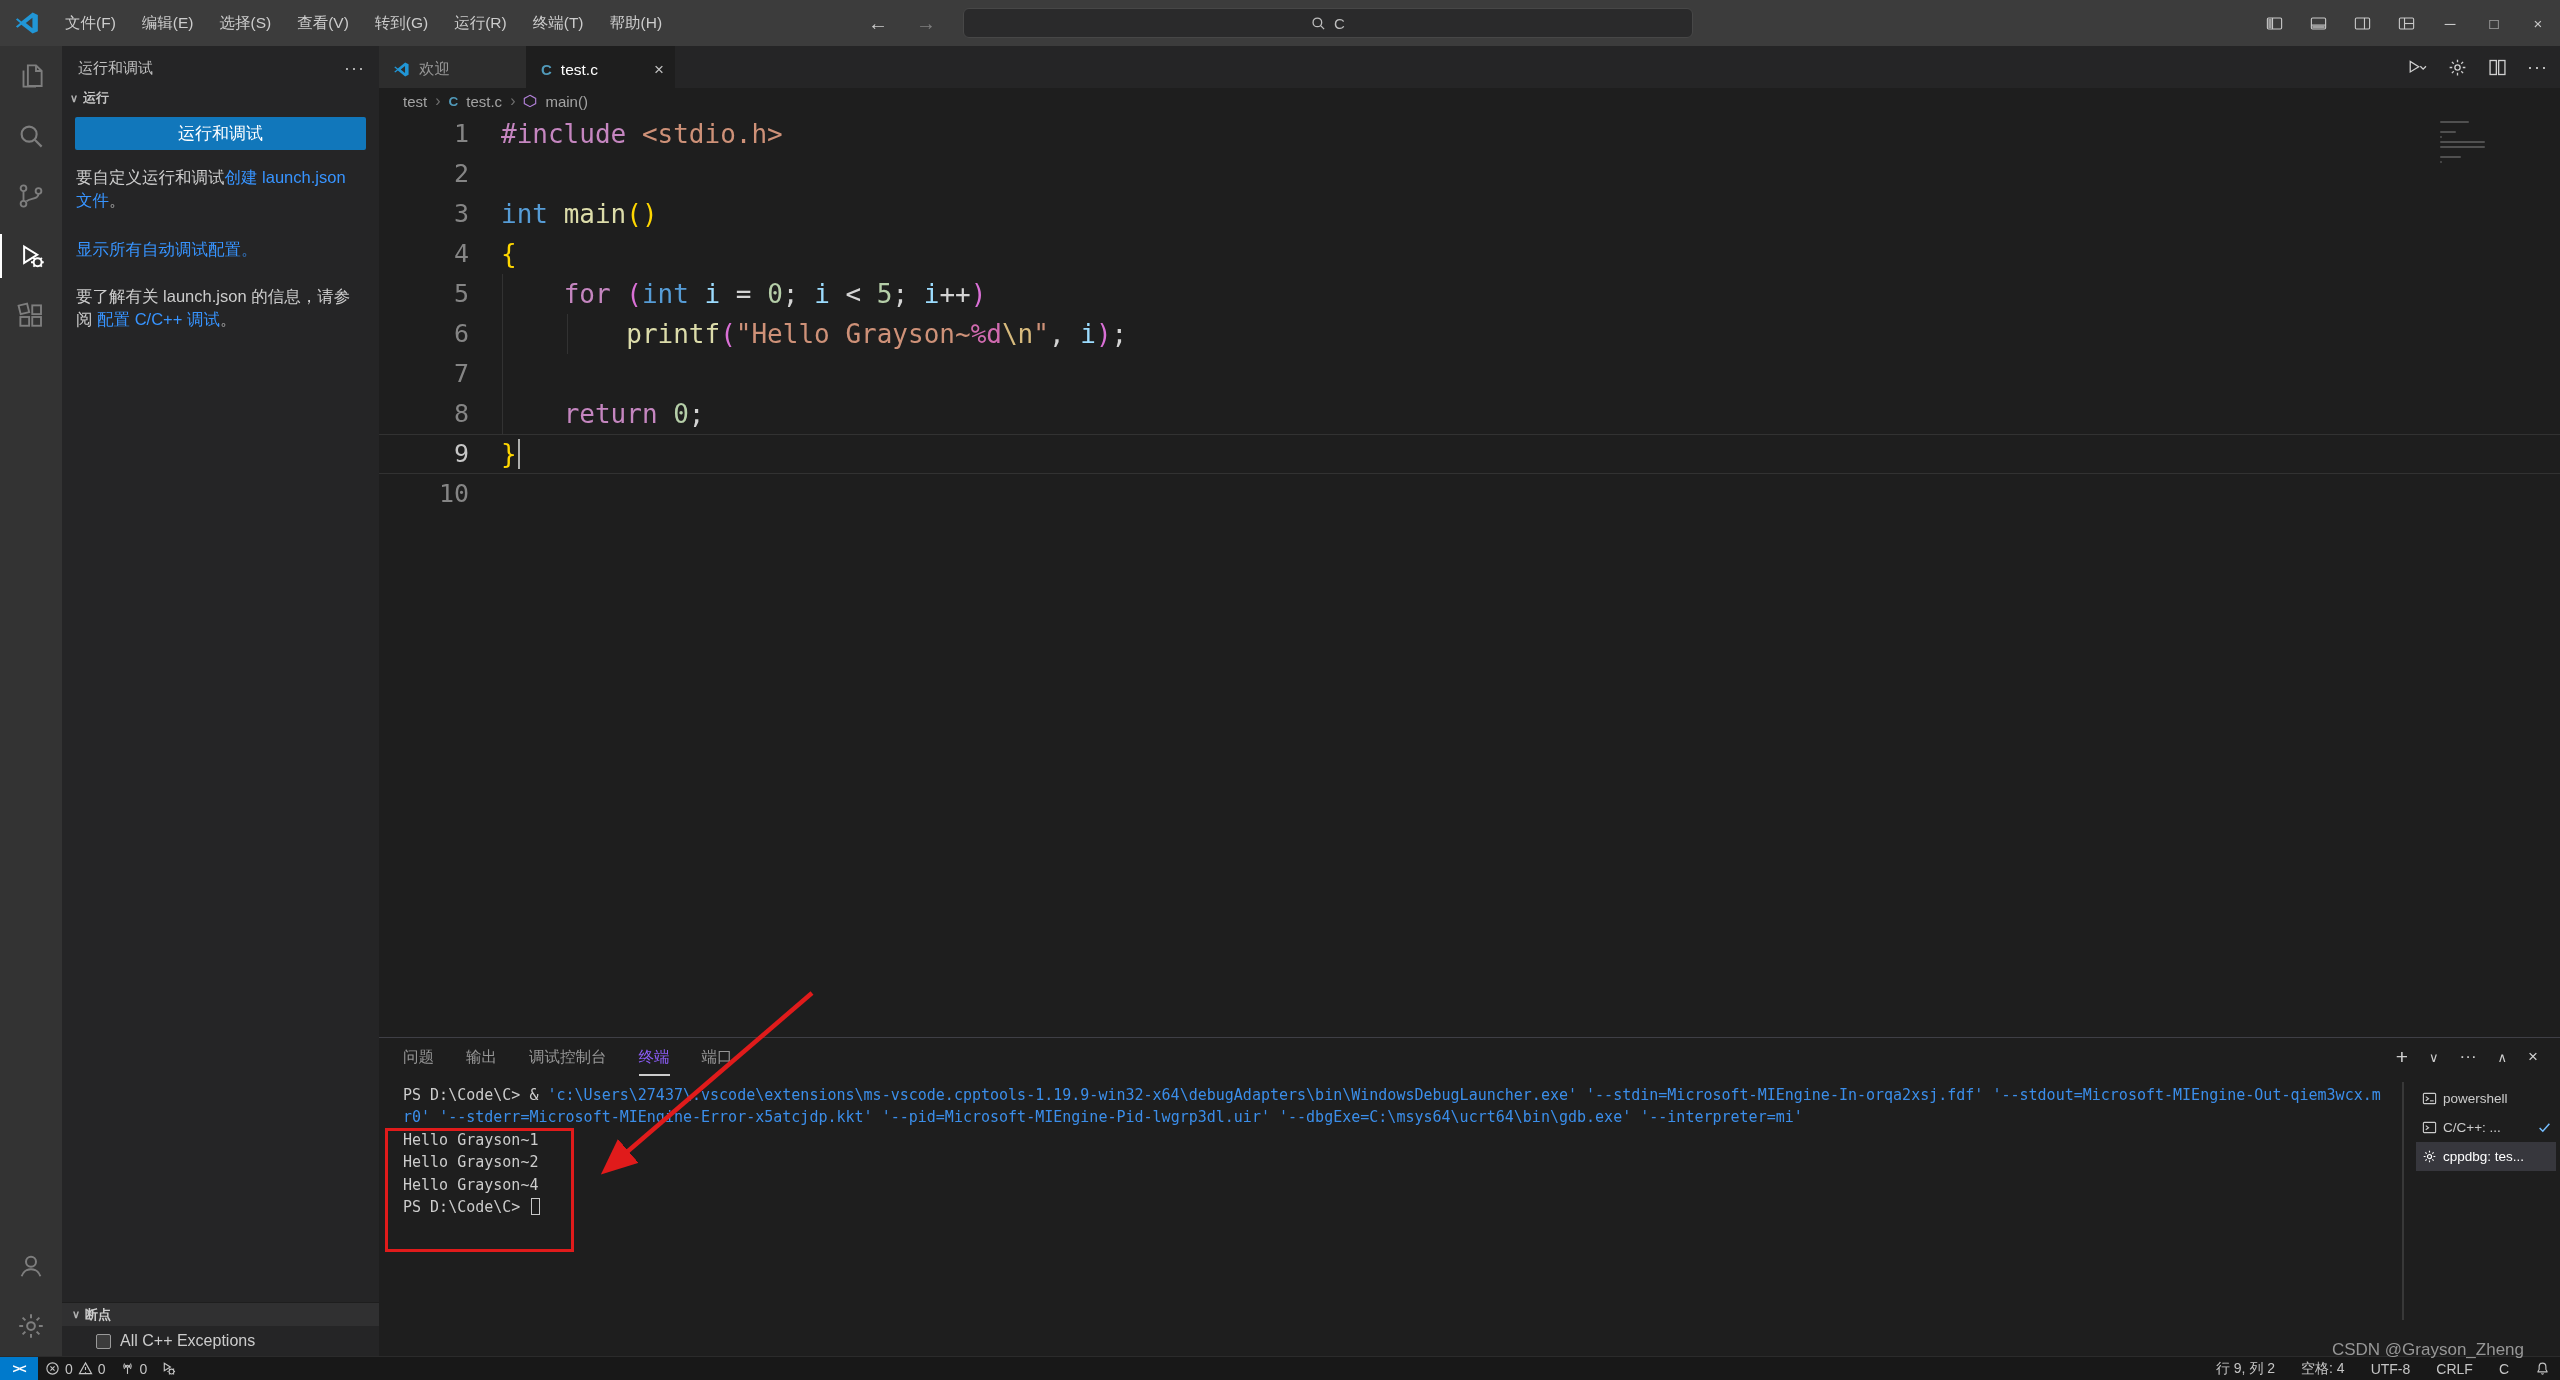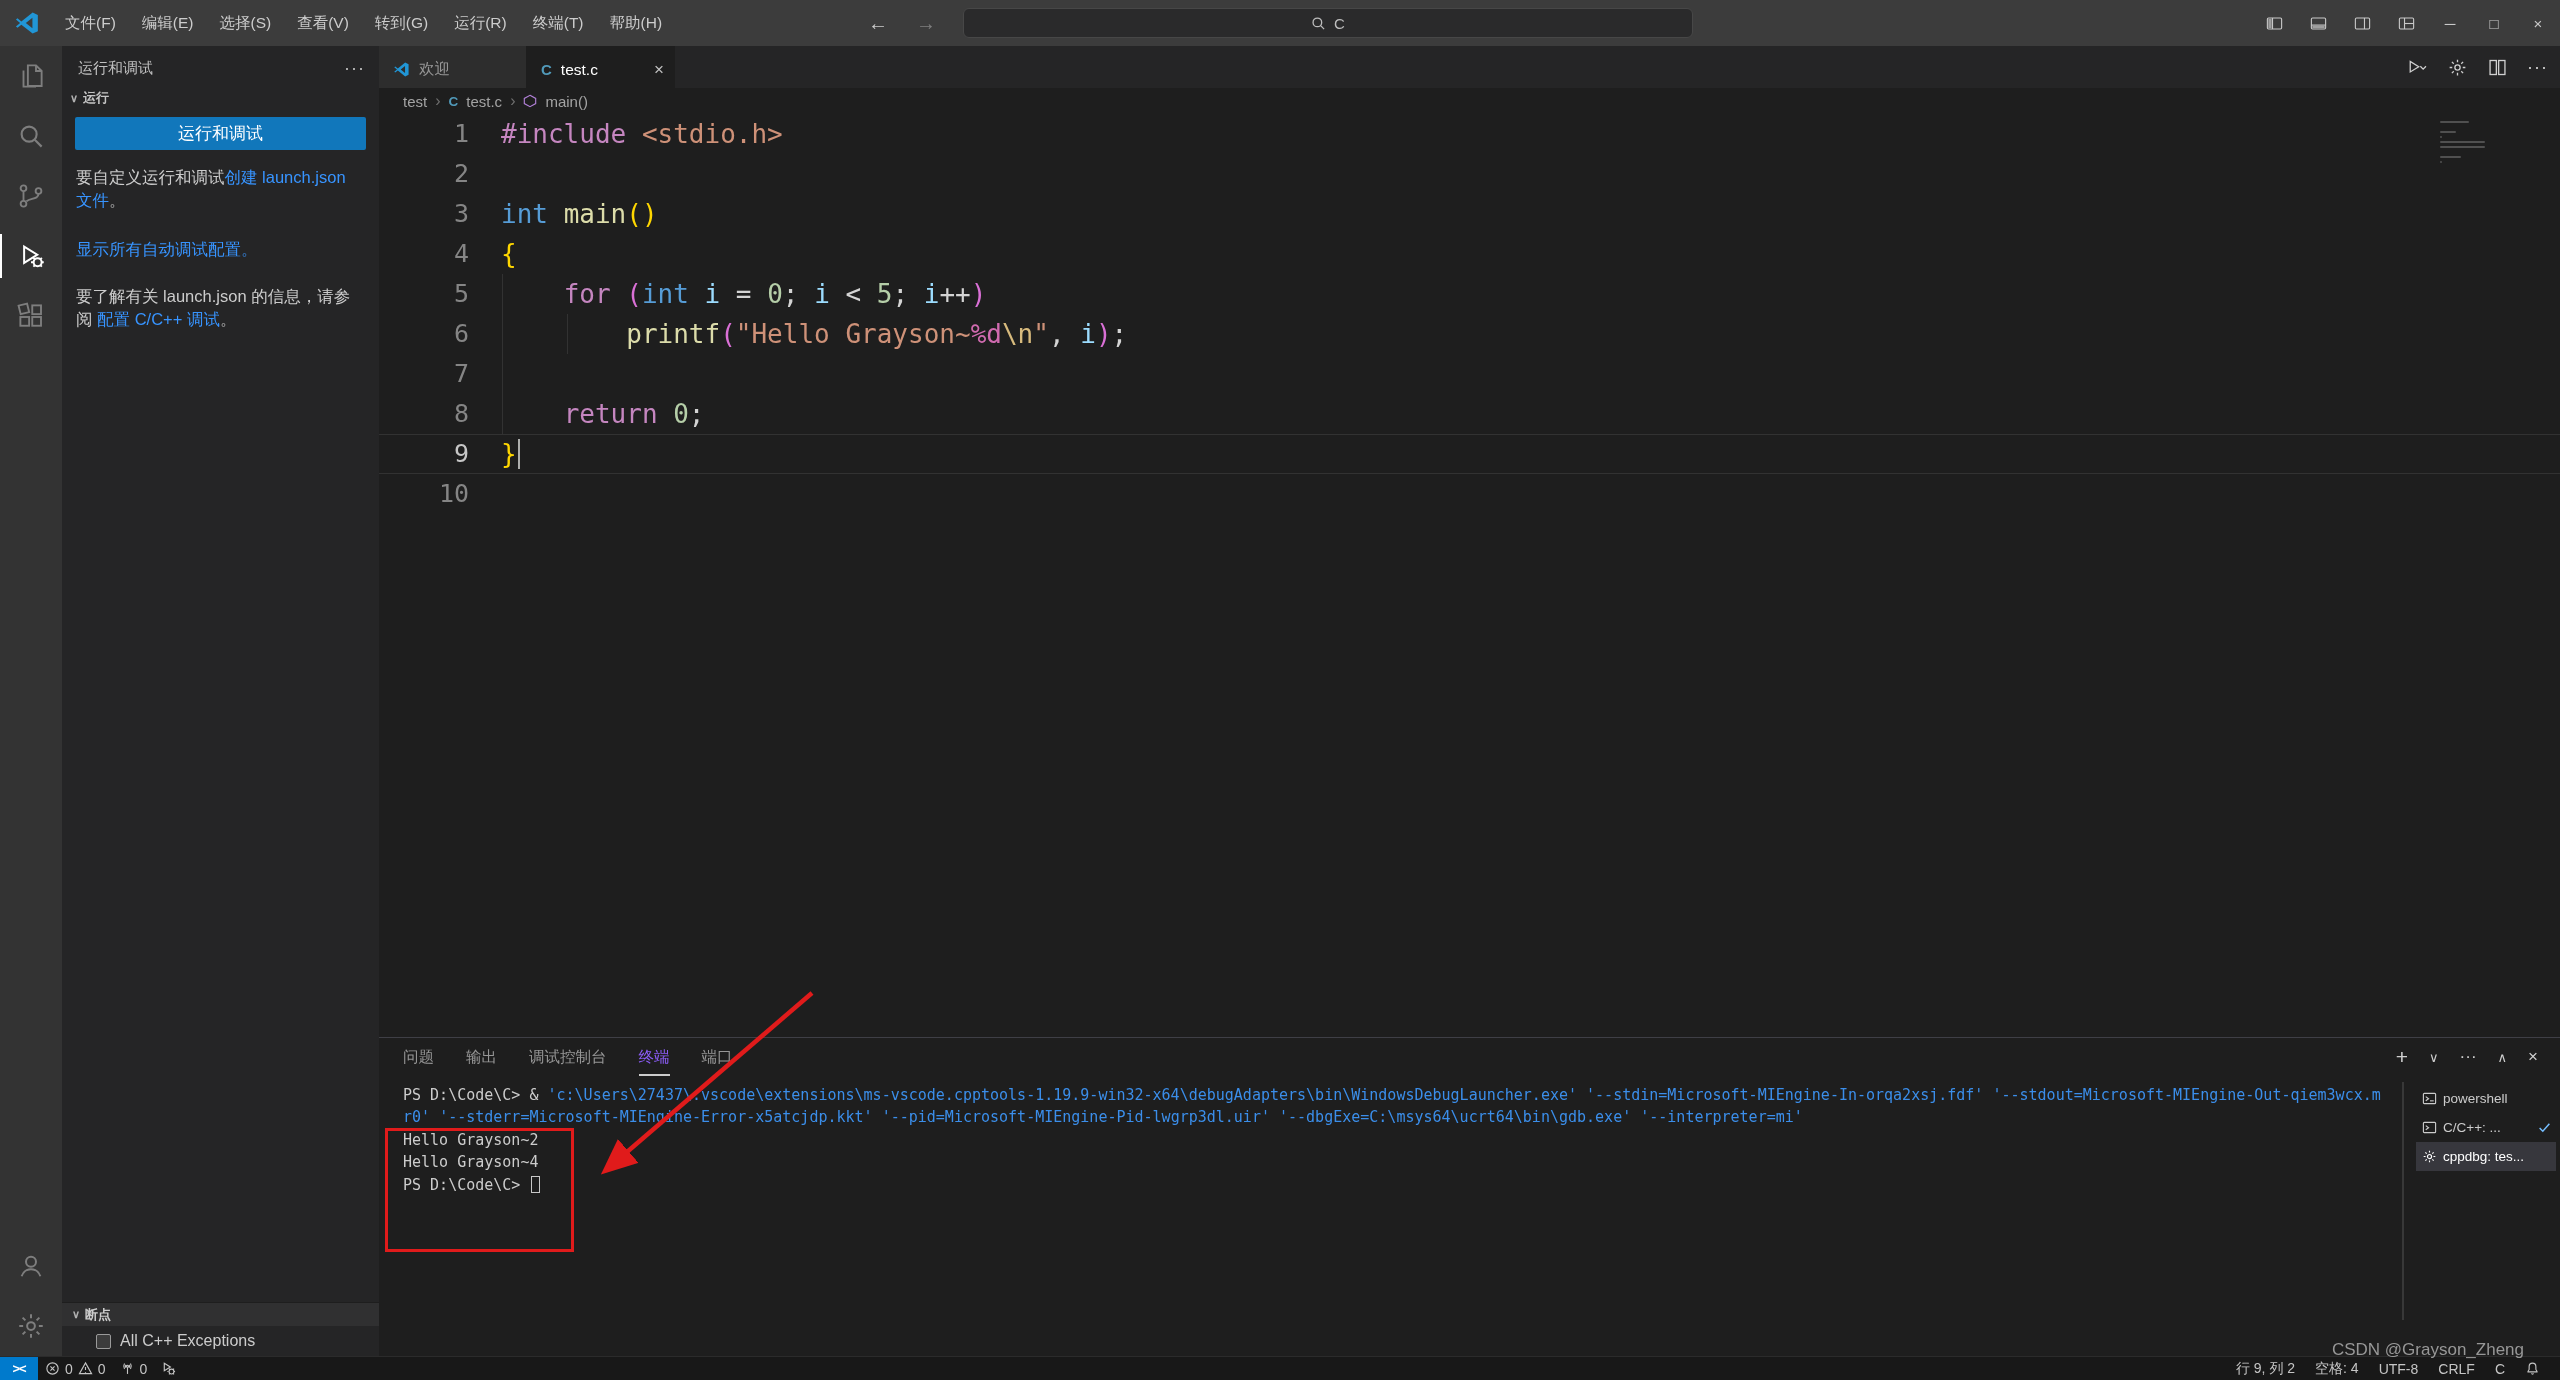--- a/index.html
+++ b/index.html
@@ -92,21 +92,21 @@
   .term-row svg{width:15px;height:15px;flex:none}
   .term-row.selected{background:#37373d;color:#ffffff}
   .term-row .trr-check{margin-left:auto;color:#75beff}
   .trr-label{overflow:hidden;white-space:nowrap}
 
   
   .statusbar{position:absolute;left:0;top:1356px;width:2560px;height:24px;background:#181818;border-top:1px solid #2b2b2b;display:flex;align-items:center;font-size:14px;color:#c5c5c5;z-index:30}
   .remote{width:38px;height:24px;background:#007acc;color:#ffffff;display:flex;align-items:center;justify-content:center;font-size:13px;font-weight:bold;letter-spacing:-1px}
   .sb-item{display:flex;align-items:center;gap:5px;padding:0 7px;height:24px}
   .sb-item svg{width:15px;height:15px}
-  .status-right{margin-left:auto;display:flex;align-items:center;padding-right:10px}
+  .status-right{margin-left:auto;display:flex;align-items:center;gap:6px;}
   .status-right .sb-item{padding:0 10px}
 
   
   .red-rect{position:absolute;left:385px;top:1128px;width:189px;height:124px;border:3px solid #e01b1b;z-index:40}
   .red-arrow{position:absolute;left:0;top:0;z-index:41;pointer-events:none}
   .watermark{position:absolute;right:36px;top:1340px;font-size:17px;color:#979797;z-index:45}
 </style>
 </head>
 <body>
 
@@ -377,20 +377,21 @@
           <span class="pa-chev">∨</span>
           <span>···</span>
           <span class="pa-chev">∧</span>
           <span>×</span>
         </div>
       </div>
       <div class="panel-body">
         <div class="terminal">
             <div class="term-line"><span class="tk-tw">PS D:\Code\C&gt; </span><span class="tk-tw">&amp; </span><span class="tk-tb">'c:\Users\27437\.vscode\extensions\ms-vscode.cpptools-1.19.9-win32-x64\debugAdapters\bin\WindowsDebugLauncher.exe'</span><span class="tk-tw"> </span><span class="tk-tb">'--stdin=Microsoft-MIEngine-In-orqa2xsj.fdf'</span><span class="tk-tw"> </span><span class="tk-tb">'--stdout=Microsoft-MIEngine-Out-qiem3wcx.m</span></div>
             <div class="term-line"><span class="tk-tb">r0'</span><span class="tk-tw"> </span><span class="tk-tb">'--stderr=Microsoft-MIEngine-Error-x5atcjdp.kkt'</span><span class="tk-tw"> </span><span class="tk-tb">'--pid=Microsoft-MIEngine-Pid-lwgrp3dl.uir'</span><span class="tk-tw"> </span><span class="tk-tb">'--dbgExe=C:\msys64\ucrt64\bin\gdb.exe'</span><span class="tk-tw"> </span><span class="tk-tb">'--interpreter=mi'</span></div>
+            <div class="term-line"><span class="tk-tw">Hello Grayson~1</span></div>
             <div class="term-line"><span class="tk-tw">Hello Grayson~2</span></div>
             <div class="term-line"><span class="tk-tw">Hello Grayson~4</span></div>
             <div class="term-line"><span class="tk-tw">PS D:\Code\C&gt; </span><span class="term-cursor"></span></div>
           </div>
         <div class="term-scrollbar"></div>
         <div class="term-list">
           <div class="term-row">
             <svg viewBox="0 0 16 16" fill="none" stroke="currentColor" stroke-width="1.2">
                 <rect x="1.5" y="2.5" width="13" height="11" rx="1"></rect>
                 <path d="M4 6l3 2.2L4 10.4"></path>

